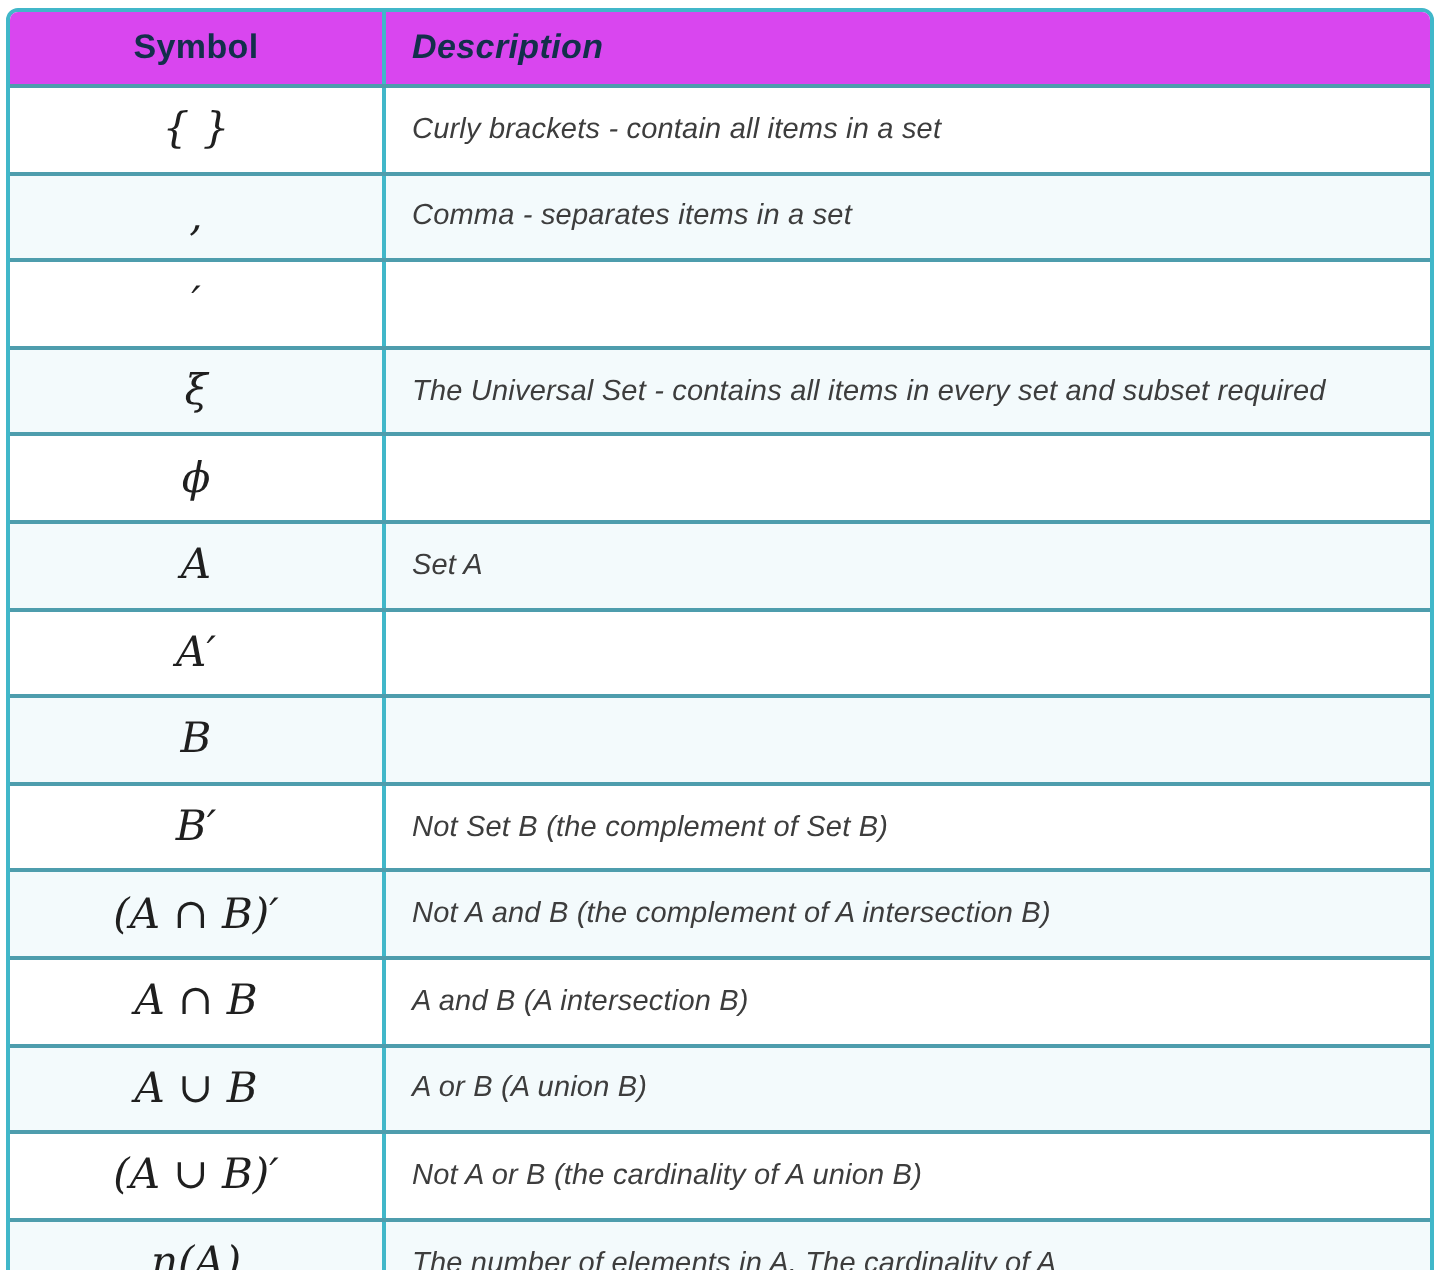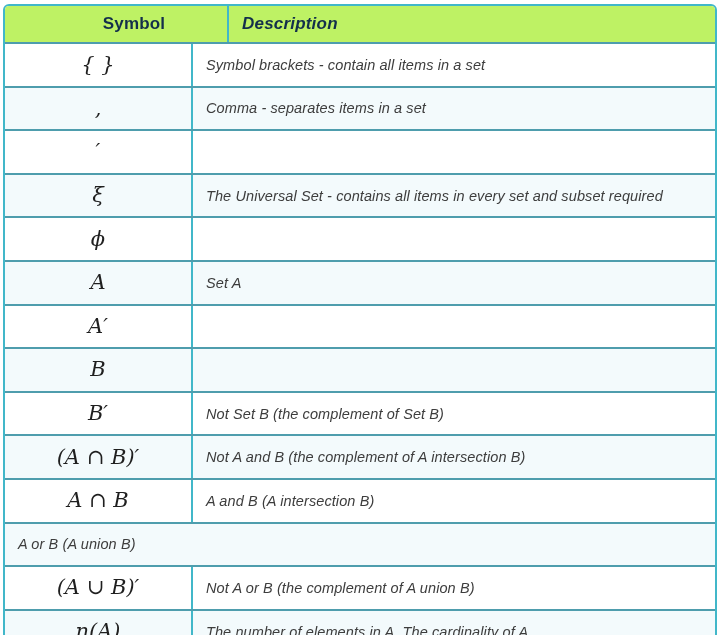--- a/index.html
+++ b/index.html
@@ -16,22 +16,21 @@
     margin: 4px 3px 0 3px;
     border: 2px solid #41b7c9;
     border-radius: 6px;
     overflow: hidden;
     background: #ffffff;
     box-shadow: 0 6px 0 -1px #c9e2e9;
   }
   .hdr-row {
     display: flex;
     height: 36px;
-    background: #bef264;
-    padding-left: 36px;
+    background: #d946ef;
   }
   .row {
     display: flex;
     height: 41.6px;
     border-top: 2px solid #4e9dad;
     background: #ffffff;
   }
   .row:nth-child(even) {
     background: #f3fafc;
   }
@@ -85,21 +84,21 @@
     <div class="desc-col">
       <span class="hdr-text">Description</span>
     </div>
   </div>
   <div id="rows-container">
   <div class="row">
     <div class="sym-col">
       <span class="sym-text">{ }</span>
     </div>
     <div class="desc-col">
-      <span class="desc-text">Symbol brackets - contain all items in a set</span>
+      <span class="desc-text">Curly brackets - contain all items in a set</span>
     </div>
   </div>
 
   <div class="row">
     <div class="sym-col">
       <span class="sym-text">,</span>
     </div>
     <div class="desc-col">
       <span class="desc-text">Comma - separates items in a set</span>
     </div>
@@ -168,31 +167,34 @@
   <div class="row">
     <div class="sym-col">
       <span class="sym-text">A ∩ B</span>
     </div>
     <div class="desc-col">
       <span class="desc-text">A and B (A intersection B)</span>
     </div>
   </div>
 
   <div class="row">
+    <div class="sym-col">
+      <span class="sym-text">A ∪ B</span>
+    </div>
     <div class="desc-col">
       <span class="desc-text">A or B (A union B)</span>
     </div>
   </div>
 
   <div class="row">
     <div class="sym-col">
       <span class="sym-text">(A ∪ B)′</span>
     </div>
     <div class="desc-col">
-      <span class="desc-text">Not A or B (the complement of A union B)</span>
+      <span class="desc-text">Not A or B (the cardinality of A union B)</span>
     </div>
   </div>
 
   <div class="row">
     <div class="sym-col">
       <span class="sym-text">n(A)</span>
     </div>
     <div class="desc-col">
       <span class="desc-text">The number of elements in A. The cardinality of A</span>
     </div>

